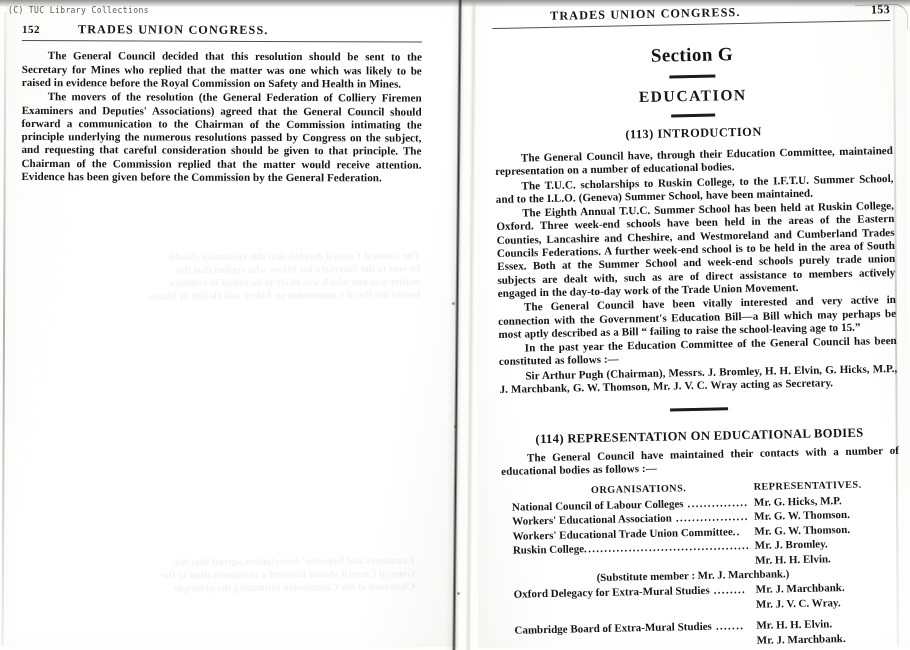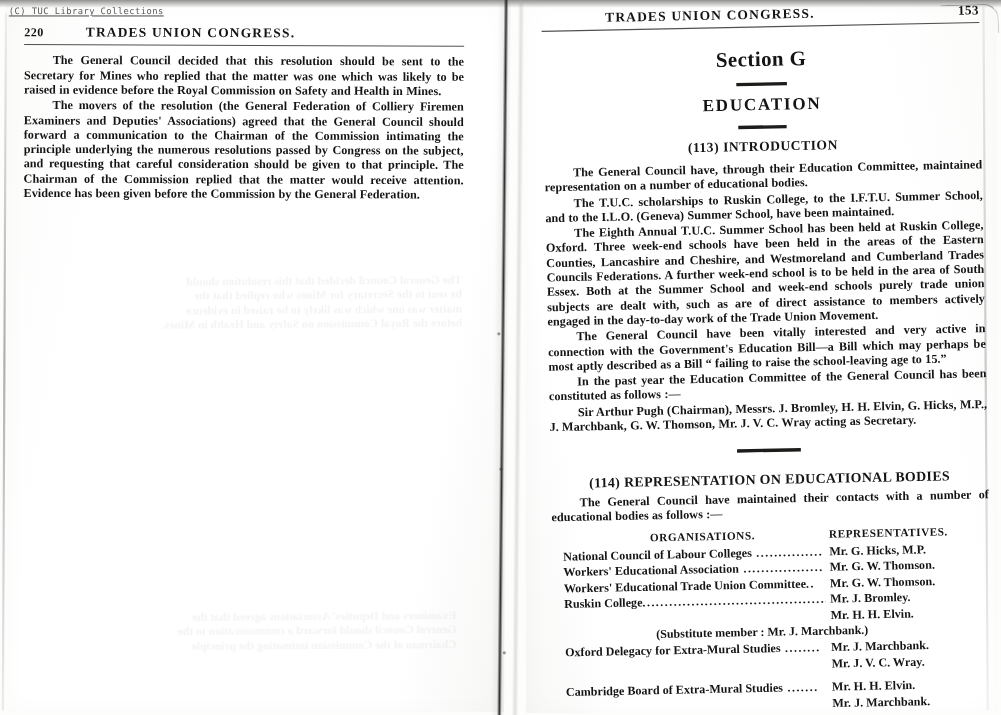--- a/index.html
+++ b/index.html
@@ -85,21 +85,20 @@
   
   #watermark {
     position: absolute;
     left: 8px; top: 6px;
     font-family: "DejaVu Sans Mono", monospace;
     font-size: 8px;
     letter-spacing: 0.4px;
     color: #3a3a38;
     opacity: 0.85;
     white-space: nowrap;
-    text-decoration: underline;
   }
 
   
   #left-content {
     position: absolute;
     left: 22px; top: 22px;
     width: 400px;
     transform: rotate(0.22deg);
     transform-origin: 0 0;
   }
@@ -283,21 +282,21 @@
 
   <div class="speck" style="left:452px;top:302px;width:3px;height:3px;"></div>
   <div class="speck" style="left:454px;top:425px;width:3px;height:3px;"></div>
   <div class="speck" style="left:457px;top:592px;width:3px;height:3px;"></div>
   <div class="speck" style="left:871px;top:268px;width:2px;height:9px;opacity:0.35;border-radius:1px;"></div>
 
   <div id="watermark">(C) TUC Library Collections</div>
 
   <div id="left-content">
     <div class="pg-header left">
-      <span class="folio">220</span>
+      <span class="folio">152</span>
       <span class="run">TRADES UNION CONGRESS.</span>
     </div>
     <div class="rule-full"></div>
 
     <div class="para-block">
       <p class="body">The General Council decided that this resolution should be sent to the Secretary for Mines who replied that the matter was one which was likely to be raised in evidence before the Royal Commission on Safety and Health in Mines.</p>
       <p class="body">The movers of the resolution (the General Federation of Colliery Firemen Examiners and Deputies' Associations) agreed that the General Council should forward a communication to the Chairman of the Commission intimating the principle underlying the numerous resolutions passed by Congress on the subject, and requesting that careful consideration should be given to that principle. The Chairman of the Commission replied that the matter would receive attention. Evidence has been given before the Commission by the General Federation.</p>
     </div>
   </div>
 

